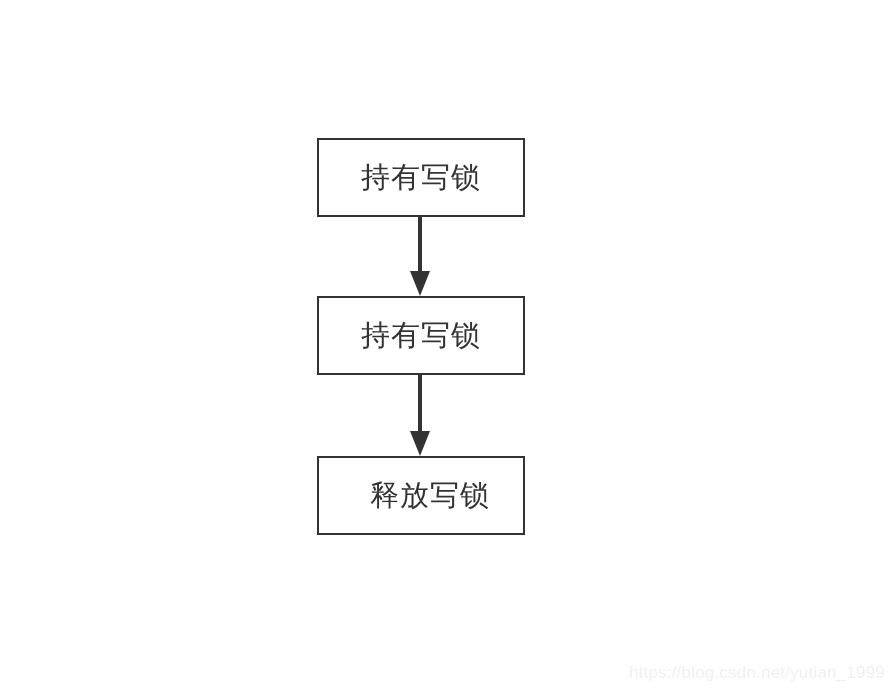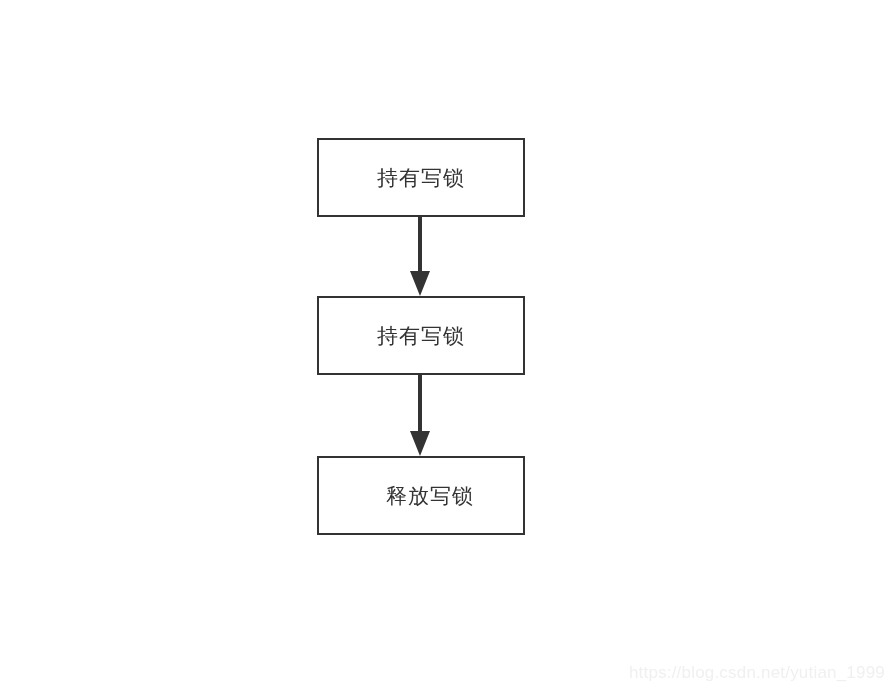--- a/index.html
+++ b/index.html
@@ -27,21 +27,21 @@
   .node {
     position: absolute;
     box-sizing: border-box;
     border: 2px solid #333333;
     background: #ffffff;
     display: flex;
     align-items: center;
     justify-content: center;
   }
   .node-label {
-    font-size: 21px;
+    font-size: 29px;
     line-height: 1;
     color: #333333;
     letter-spacing: 1px;
     white-space: nowrap;
     font-weight: 400;
   }
 
   #node-hold-write-lock   { left: 317px; top: 138px; width: 208px; height: 79px; }
   #node-acquire-read-lock { left: 317px; top: 296px; width: 208px; height: 79px; }
   #node-release-write-lock{ left: 317px; top: 456px; width: 208px; height: 79px; padding-left: 18px; }

